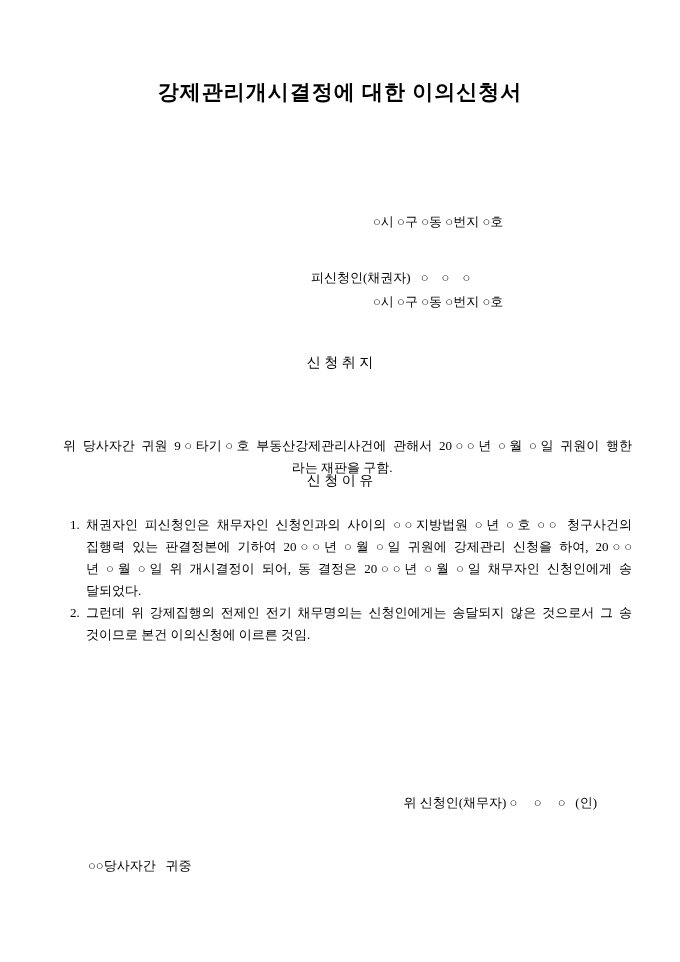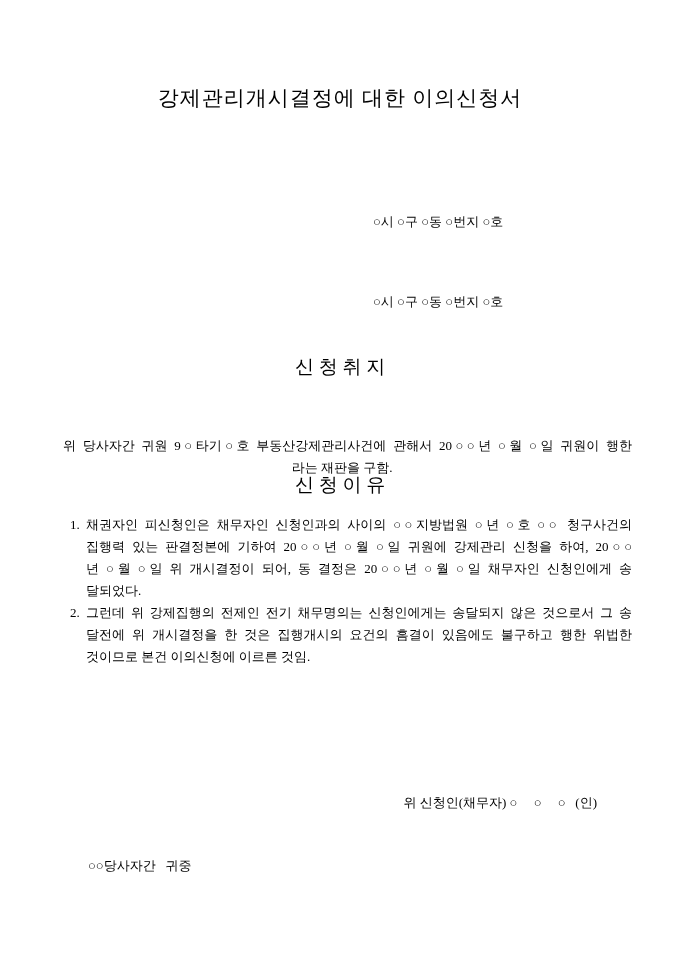--- a/index.html
+++ b/index.html
@@ -12,46 +12,46 @@
     width: 680px;
     height: 962px;
     background: #ffffff;
     color: #000000;
     font-family: "Liberation Serif", "DejaVu Serif", serif;
     font-size: 13px;
     overflow: hidden;
   }
   .doc-title {
     position: absolute;
-    top: 84px;
+    top: 78px;
     left: 0;
     width: 680px;
     margin: 0;
     text-align: center;
     font-size: 21px;
-    font-weight: normal;
+    font-weight: bold;
     letter-spacing: 1px;
     white-space: pre;
   }
   .party-line {
     position: absolute;
     white-space: pre;
   }
   .party-applicant   { top: 173px; left: 303px; }
   .party-applicant-addr { top: 213px; left: 373px; }
   .party-respondent  { top: 253px; left: 298px; }
   .party-respondent-addr { top: 293px; left: 373px; }
   .party-name { margin-left: 10px; white-space: pre; }
   .section-heading {
     position: absolute;
     left: 0;
     width: 680px;
     margin: 0;
     text-align: center;
-    font-size: 19px;
+    font-size: 14px;
     font-weight: normal;
     white-space: pre;
   }
   .heading-purpose { top: 354px; }
   .heading-reasons { top: 472px; }
   .purpose-para {
     position: absolute;
     top: 387px;
     left: 44px;
     width: 588px;
@@ -100,20 +100,23 @@
 </head>
 <body>
 
 <div class="page">
 
   <h1 class="doc-title">강제관리개시결정에 대한 이의신청서</h1>
 
 
   <div class="party-line party-applicant-addr">○시 ○구 ○동 ○번지 ○호</div>
 
+  <div class="party-line party-respondent">
+    <span>피신청인(채권자)</span><span class="party-name">○    ○    ○</span>
+  </div>
 
   <div class="party-line party-respondent-addr">○시 ○구 ○동 ○번지 ○호</div>
 
   <h2 class="section-heading heading-purpose">신 청 취 지</h2>
 
   <div class="purpose-para">
     <div class="doc-line just indent-first">위 당사자간 귀원 9○타기○호 부동산강제관리사건에 관해서 20○○년 ○월 ○일 귀원이 행한</div>
     <div class="doc-line indent-small">라는 재판을 구함.</div>
   </div>
 
@@ -129,21 +132,20 @@
       <div class="doc-line just cont">집행력 있는 판결정본에 기하여 20○○년 ○월 ○일 귀원에 강제관리 신청을 하여, 20○○</div>
       <div class="doc-line just cont">년 ○월 ○일 위 개시결정이 되어, 동 결정은 20○○년 ○월 ○일 채무자인 신청인에게 송</div>
       <div class="doc-line cont">달되었다.</div>
     </div>
 
     <div>
       <div class="item-first">
         <span class="item-num">2.</span>
         <span class="item-text just doc-line">그런데 위 강제집행의 전제인 전기 채무명의는 신청인에게는 송달되지 않은 것으로서 그 송</span>
       </div>
-      <div class="doc-line just cont">달전에 위 개시결정을 한 것은 집행개시의 요건의 흠결이 있음에도 불구하고 행한 위법한</div>
       <div class="doc-line cont">것이므로 본건 이의신청에 이르른 것임.</div>
     </div>
 
   </div>
 
 
   <div class="signature-line">위 신청인(채무자) ○     ○     ○   (인)</div>
 
   <div class="court-line">○○당사자간   귀중</div>
 

